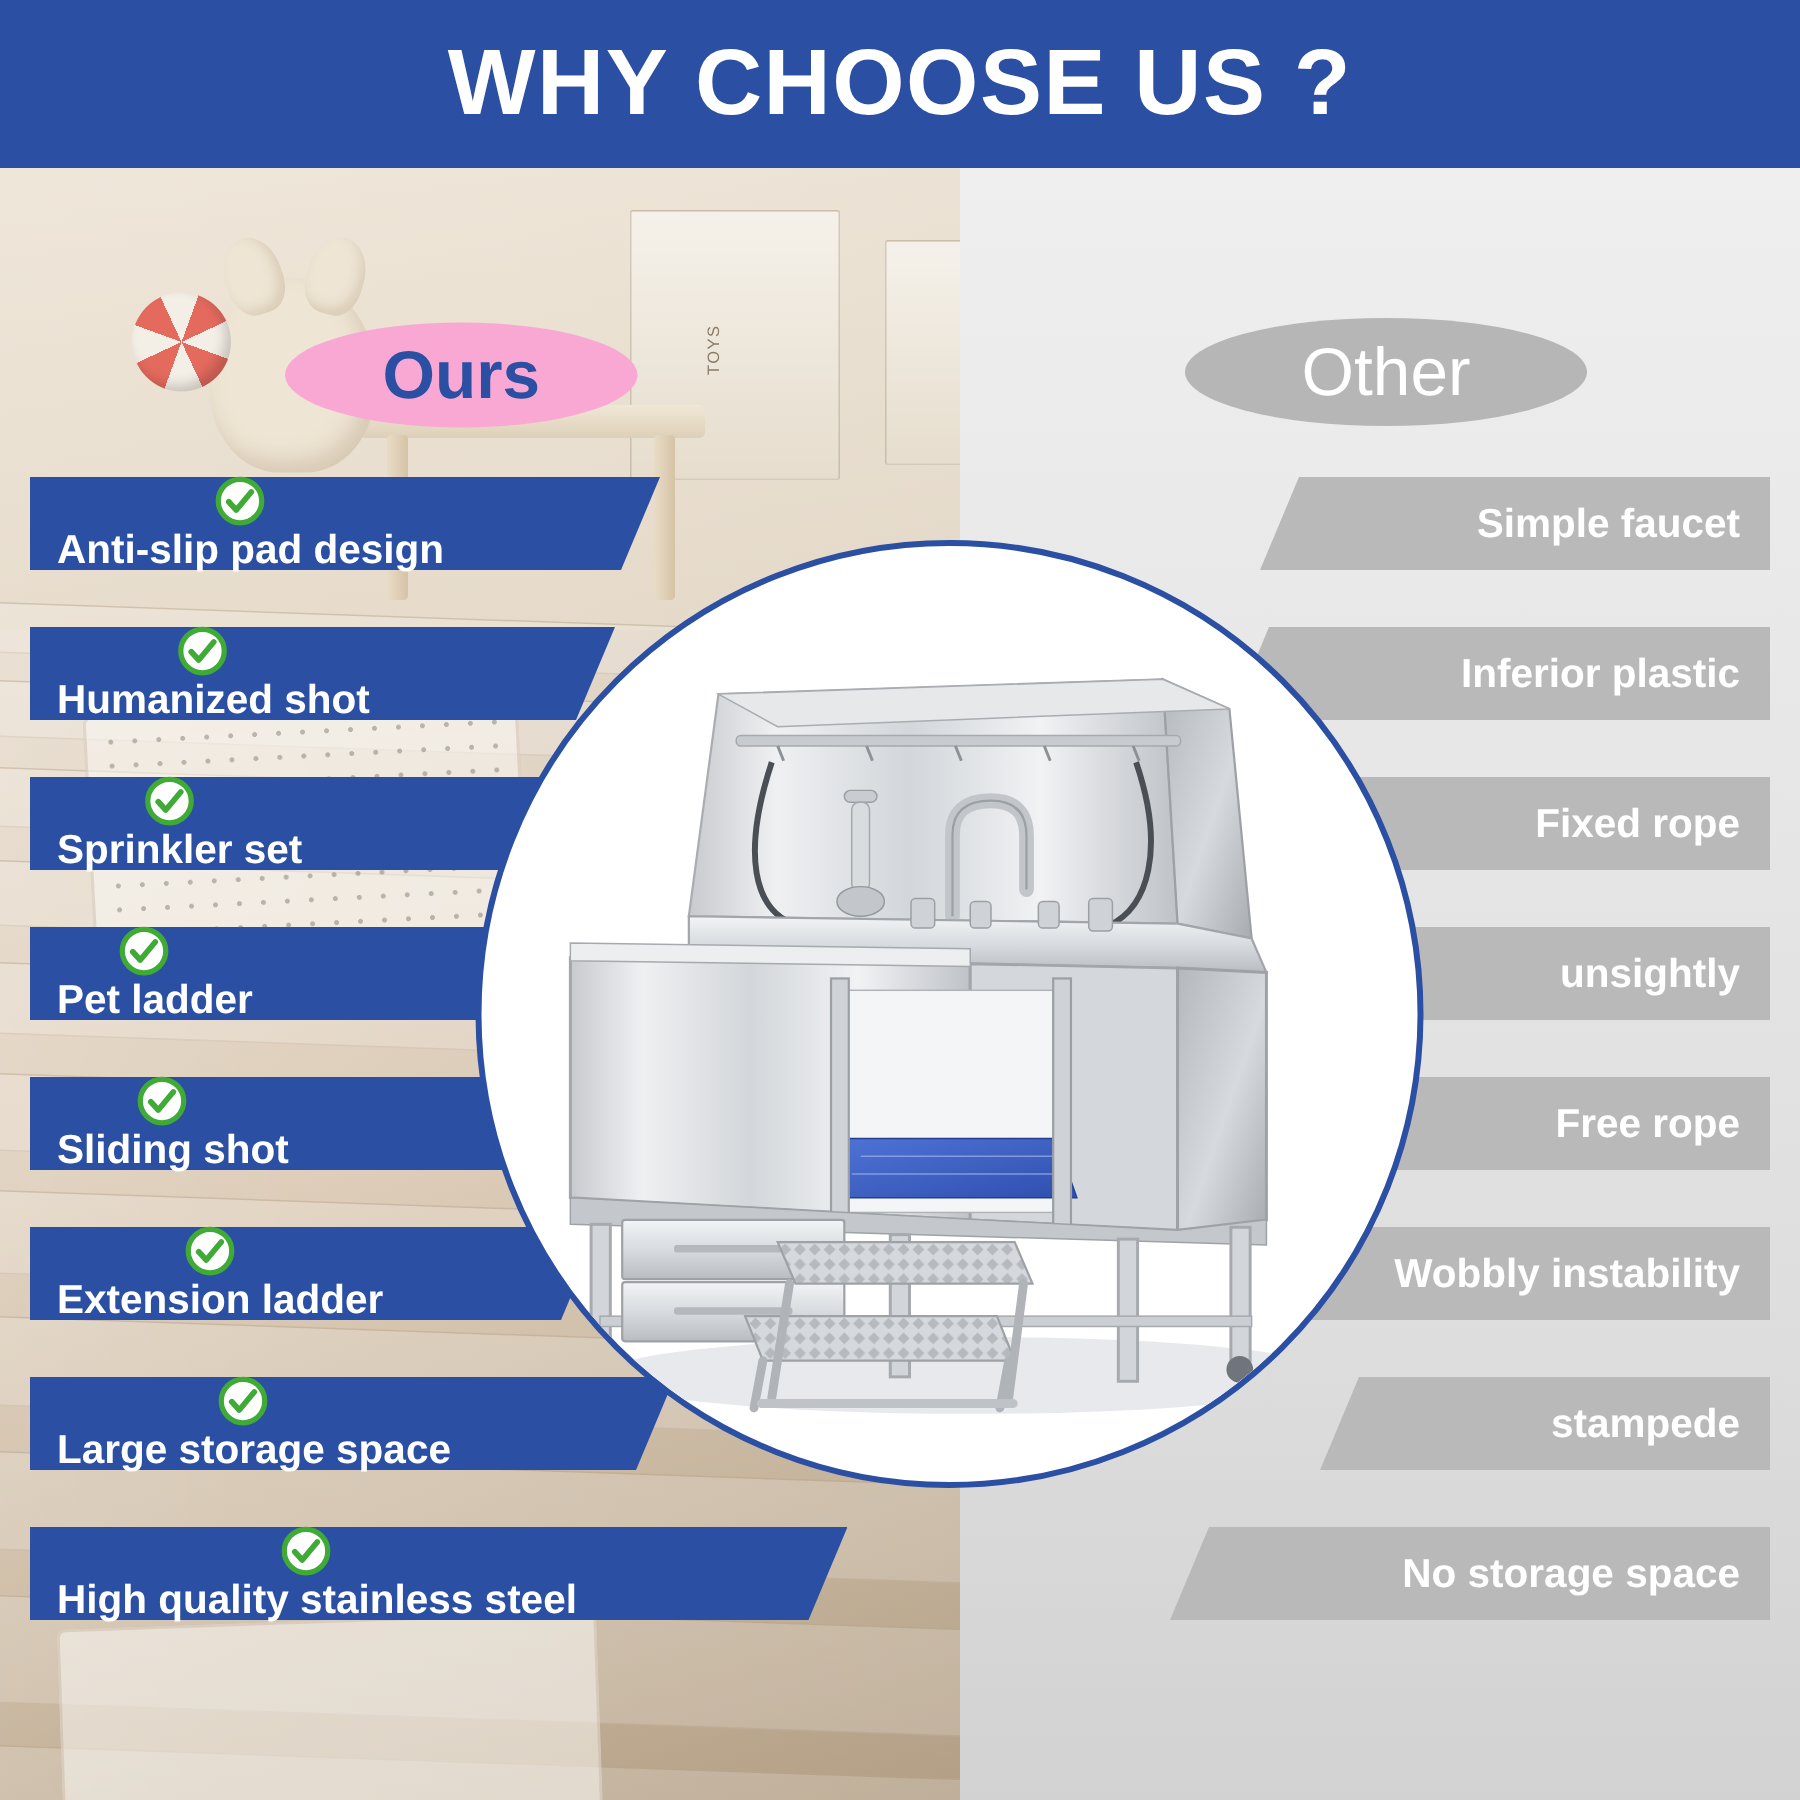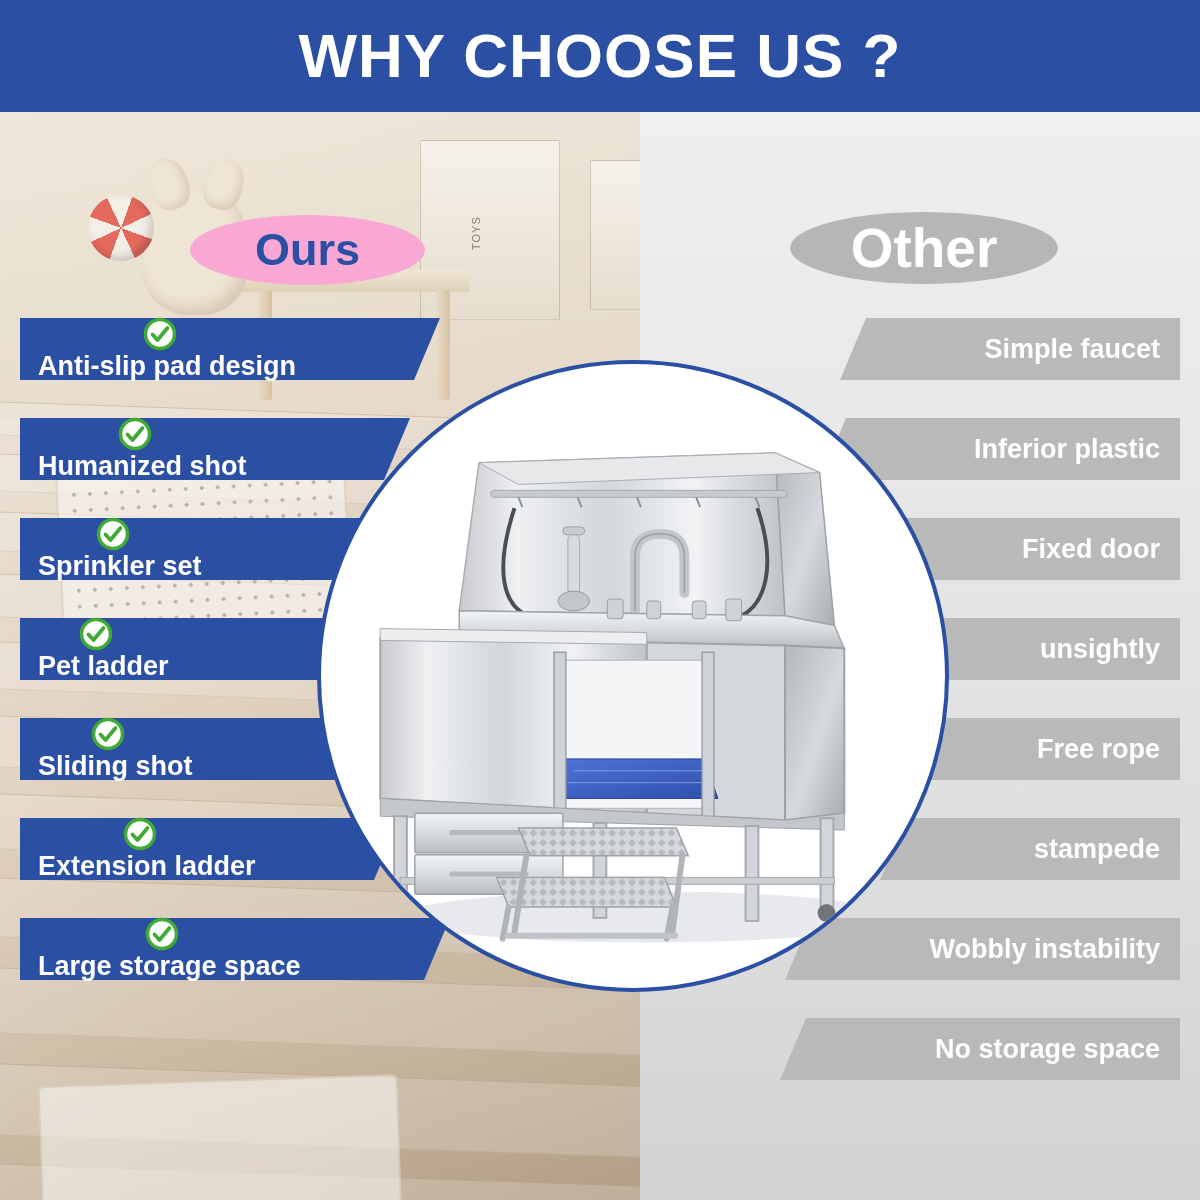--- a/index.html
+++ b/index.html
@@ -147,22 +147,22 @@
     font-size: 45px;
     font-weight: bold;
   }
   .pill-other {
     left: 790px; top: 212px;
     width: 268px; height: 72px;
     background: #b6b6b6;
   }
   .pill-other span {
     color: #ffffff;
-    font-size: 55px;
-    font-weight: bold;
+    font-size: 45px;
+    font-weight: normal;
   }
 
   
   .ours-list {
     position: absolute;
     left: 20px; top: 318px;
     width: 640px;
     z-index: 18;
   }
   .ours-row {
@@ -364,50 +364,60 @@
       <div class="ours-row">
         <div class="ours-bar" style="width:430px; background:#2b4fa2;"></div>
         <div class="ours-content">
           <svg viewBox="0 0 34 34" class="check-icon">
             <circle cx="17" cy="17" r="14.5" fill="#ffffff" stroke="#3faa35" stroke-width="3.5"></circle>
             <path d="M9.5 17.5 L14.5 23 L24.5 11" fill="none" stroke="#3faa35" stroke-width="3.8" stroke-linecap="round" stroke-linejoin="round"></path>
           </svg>
           <span class="ours-label">Large storage space</span>
         </div>
       </div>
+      <div class="ours-row">
+        <div class="ours-bar" style="width:545px; background:#2b4fa2;"></div>
+        <div class="ours-content">
+          <svg viewBox="0 0 34 34" class="check-icon">
+            <circle cx="17" cy="17" r="14.5" fill="#ffffff" stroke="#3faa35" stroke-width="3.5"></circle>
+            <path d="M9.5 17.5 L14.5 23 L24.5 11" fill="none" stroke="#3faa35" stroke-width="3.8" stroke-linecap="round" stroke-linejoin="round"></path>
+          </svg>
+          <span class="ours-label">High quality stainless steel</span>
+        </div>
+      </div>
     </div>
 
   <div class="other-list" id="other-list">
       <div class="other-row">
         <div class="other-bar" style="width:340px; background:#b9b9b9;"></div>
         <span class="other-label">Simple faucet</span>
       </div>
       <div class="other-row">
         <div class="other-bar" style="width:360px; background:#b9b9b9;"></div>
         <span class="other-label">Inferior plastic</span>
       </div>
       <div class="other-row">
         <div class="other-bar" style="width:320px; background:#b9b9b9;"></div>
-        <span class="other-label">Fixed door</span>
+        <span class="other-label">Fixed rope</span>
       </div>
       <div class="other-row">
         <div class="other-bar" style="width:305px; background:#b9b9b9;"></div>
         <span class="other-label">unsightly</span>
       </div>
       <div class="other-row">
         <div class="other-bar" style="width:310px; background:#b9b9b9;"></div>
         <span class="other-label">Free rope</span>
       </div>
       <div class="other-row">
+        <div class="other-bar" style="width:395px; background:#b9b9b9;"></div>
+        <span class="other-label">Wobbly instability</span>
+      </div>
+      <div class="other-row">
         <div class="other-bar" style="width:300px; background:#b9b9b9;"></div>
         <span class="other-label">stampede</span>
-      </div>
-      <div class="other-row">
-        <div class="other-bar" style="width:395px; background:#b9b9b9;"></div>
-        <span class="other-label">Wobbly instability</span>
       </div>
       <div class="other-row">
         <div class="other-bar" style="width:400px; background:#b9b9b9;"></div>
         <span class="other-label">No storage space</span>
       </div>
     </div>
 
   <div class="product-circle">
     <svg class="product-svg" viewBox="0 0 632 632">
       <defs>

